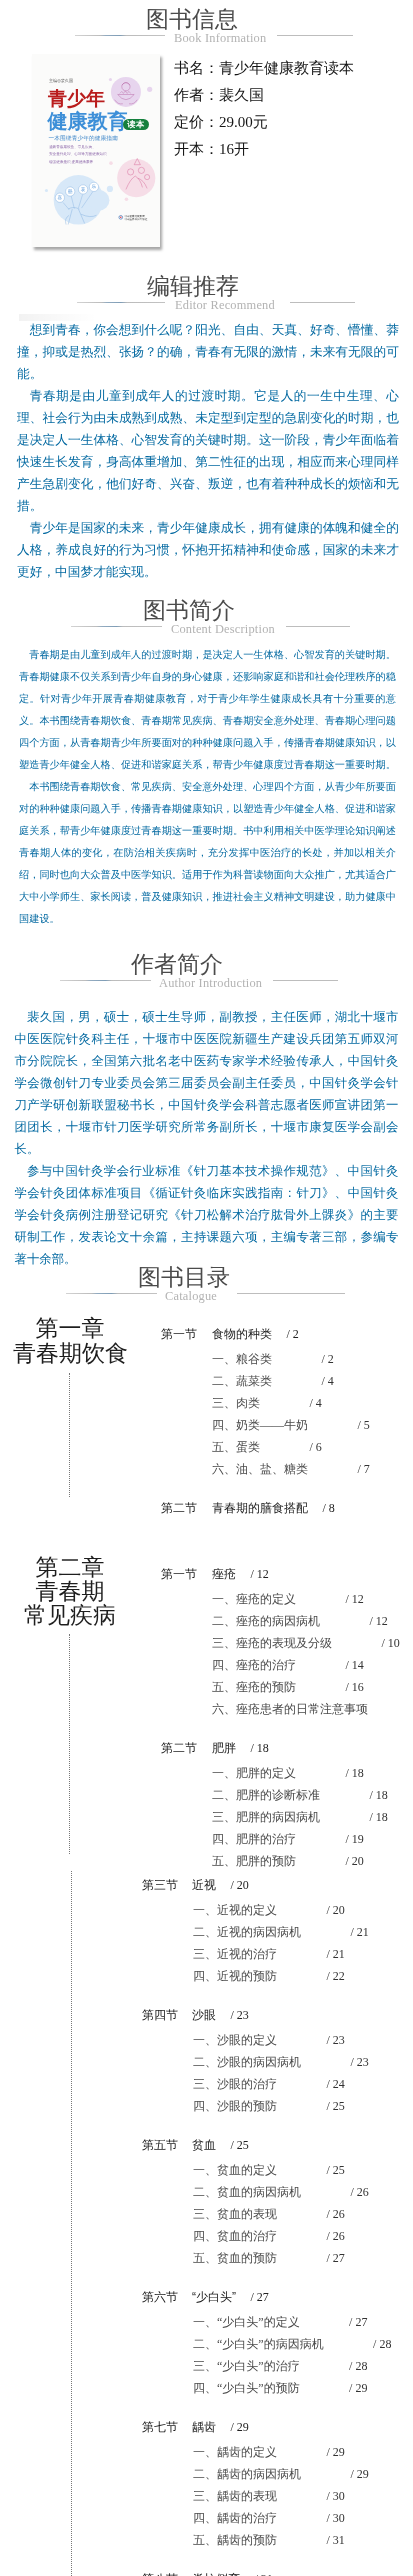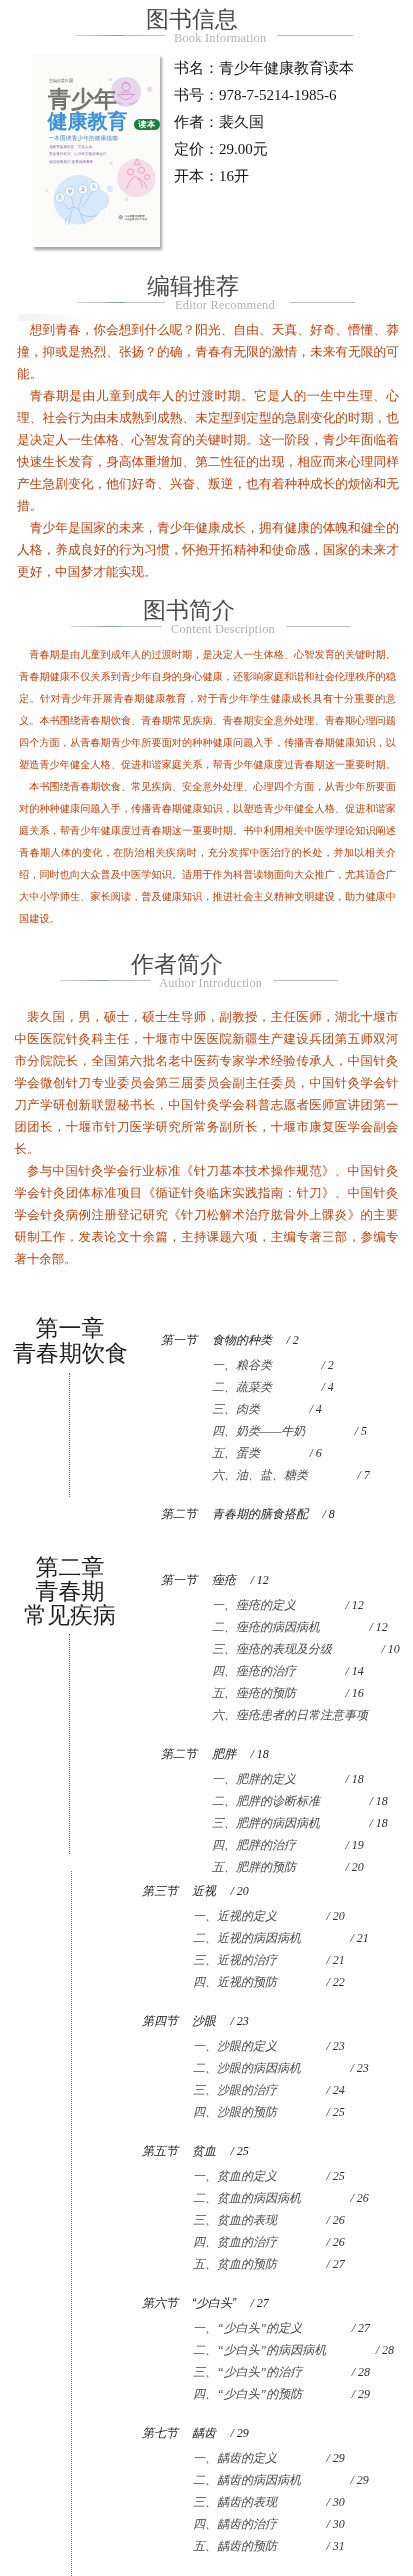--- a/index.html
+++ b/index.html
@@ -21,46 +21,46 @@
            color: #b3b3b3; letter-spacing: 0.2px; }
   .smear { position: absolute; left: 18.6px; top: 314px; width: 78px; height: 7.2px;
            background: linear-gradient(90deg, rgba(0,0,0,0.05), rgba(0,0,0,0.02) 60%, rgba(0,0,0,0)); }
 
   
   .cover { position: absolute; left: 32px; top: 54px; width: 128px; height: 193px; background: #fbfbfa;
            box-shadow: 1.6px 2.6px 2.6px rgba(0,0,0,0.35); overflow: hidden; }
   .cover-art { position: absolute; left: 0; top: 0; }
   .cv { position: absolute; white-space: nowrap; font-family: "Liberation Sans", "DejaVu Sans", sans-serif; }
   .cv-editor { left: 17px; top: 24px; font-size: 4.1px; line-height: 5.2px; color: #555; }
-  .cv-t1 { left: 16px; top: 36px; font-size: 23px; line-height: 18.6px; font-weight: bold; color: #737373; }
+  .cv-t1 { left: 16px; top: 36px; font-size: 19px; line-height: 18.6px; font-weight: bold; color: #b91c1c; }
   .cv-t2 { left: 15.5px; top: 58px; font-size: 20px; line-height: 19px; font-weight: bold; color: #3d8fd8; }
-  .cv-badge { left: 102px; top: 65px; width: 26px; height: 11px; border-radius: 5.7px; background: #15803d;
+  .cv-badge { left: 91px; top: 65px; width: 26px; height: 11px; border-radius: 5.7px; background: #15803d;
               color: #fff; font-size: 8.3px; line-height: 11px; font-weight: bold; text-align: center; letter-spacing: 0.5px; }
   .cv-tag { left: 16.5px; top: 81px; font-size: 5.7px; line-height: 6.7px; color: #3f87c9; letter-spacing: 0.1px; }
   .cv-desc { left: 17px; font-size: 3.6px; line-height: 4.7px; color: #8a64a8; }
   .cv-pub { left: 92px; font-size: 2.6px; line-height: 3.1px; color: #333; }
 
   .info { position: absolute; left: 174px; top: 55px; font-size: 15px; line-height: 27px; color: #151515;
           font-family: "Liberation Serif", "DejaVu Serif", serif; }
   .info-row { white-space: nowrap; height: 27px; }
 
   
-  .text-block { position: absolute; line-height: 22px; text-align: justify; color: #c2410c;
+  .text-block { position: absolute; line-height: 22px; text-align: justify; color: #0369a1;
                 font-family: "Liberation Serif", "DejaVu Serif", serif; }
   .text-block p { margin: 0; text-indent: 1em; }
   #editor-text { left: 17px; top: 319px; width: 382px; font-size: 12.7px; }
   #content-text { left: 19px; top: 644px; width: 377px; font-size: 10.2px; }
   #author-text { left: 14.5px; top: 1006px; width: 384px; font-size: 12.4px; }
 
   
   .ch-block { position: absolute; left: 0; width: 413px; }
   .ch-title { position: absolute; left: 13px; width: 114px; text-align: center; white-space: nowrap;
               font-family: "Liberation Sans", "DejaVu Sans", sans-serif; font-size: 23px; color: #1e1e1e; }
   .dots { position: absolute; width: 0; border-left: 1px dotted #777; }
-  .sec-col { position: absolute; left: var(--sx); top: 13px; font-style: italic; }
+  .sec-col { position: absolute; left: var(--sx); top: 7px; }
   .sec-row { display: flex; height: 22px; line-height: 22px; margin-top: 17px; margin-bottom: 3.1px; white-space: nowrap;
              font-family: "Liberation Sans", "DejaVu Sans", sans-serif; font-size: 12px; color: #1a1a1a; }
   .sec-col > .sec-row:first-child { margin-top: 0; }
   .sec-label { width: var(--lw); flex: none; }
   .sec-page { margin-left: 14.5px; font-family: "Liberation Serif", "DejaVu Serif", serif; font-size: 12px; color: #222; }
   .toc-item { display: flex; height: 22px; line-height: 22px; padding-left: var(--iw); white-space: nowrap;
               font-family: "Liberation Serif", "DejaVu Serif", serif; font-size: 12px; color: #4a4a4a; gap: 36px; }
   .item-page { margin-left: 13.4px; color: #333; }
 </style>
 </head>
@@ -126,21 +126,20 @@
     <div class="cv cv-tag">一本围绕青少年的健康指南</div>
     <div class="cv cv-desc" style="top:91px">涵盖青春期饮食、常见疾病、</div>
     <div class="cv cv-desc" style="top:98px">安全意外处理、心理等方面健康知识</div>
     <div class="cv cv-desc" style="top:106px">增强健康意识  提高健康素养</div>
     <div class="cv cv-pub" style="top:161px">中国健康传媒集团</div>
     <div class="cv cv-pub" style="top:164px">中国医药科技出版社</div>
   </div>
 
   <div class="info">
     <div class="info-row"><span>书名：</span><span>青少年健康教育读本</span></div>
-    <div class="info-row"><span>书号：</span><span>978-7-5214-1985-6</span></div>
     <div class="info-row"><span>作者：</span><span>裴久国</span></div>
     <div class="info-row"><span>定价：</span><span>29.00元</span></div>
     <div class="info-row"><span>开本：</span><span>16开</span></div>
   </div>
 
   <div class="sec-header" style="top:275px; --tx:147px; --l1:77px; --l2:165px; --r1:290px; --r2:355px; --ex:175px;">
     <div class="h-title">编辑推荐</div>
     <div class="h-line h-line-left"></div>
     <div class="h-line h-line-right"></div>
     <div class="h-sub">Editor Recommend</div>
@@ -170,20 +169,26 @@
     <div class="h-line h-line-left"></div>
     <div class="h-line h-line-right"></div>
     <div class="h-sub">Author Introduction</div>
   </div>
 
   <div class="text-block" id="author-text">
     <p>裴久国，男，硕士，硕士生导师，副教授，主任医师，湖北十堰市中医医院针灸科主任，十堰市中医医院新疆生产建设兵团第五师双河市分院院长，全国第六批名老中医药专家学术经验传承人，中国针灸学会微创针刀专业委员会第三届委员会副主任委员，中国针灸学会针刀产学研创新联盟秘书长，中国针灸学会科普志愿者医师宣讲团第一团团长，十堰市针刀医学研究所常务副所长，十堰市康复医学会副会长。</p>
     <p>参与中国针灸学会行业标准《针刀基本技术操作规范》、中国针灸学会针灸团体标准项目《循证针灸临床实践指南：针刀》、中国针灸学会针灸病例注册登记研究《针刀松解术治疗肱骨外上髁炎》的主要研制工作，发表论文十余篇，主持课题六项，主编专著三部，参编专著十余部。</p>
   </div>
 
+  <div class="sec-header" style="top:1266px; --tx:138px; --l1:66px; --l2:157px; --r1:237px; --r2:345px; --ex:165px;">
+    <div class="h-title">图书目录</div>
+    <div class="h-line h-line-left"></div>
+    <div class="h-line h-line-right"></div>
+    <div class="h-sub">Catalogue</div>
+  </div>
 
   <div class="ch-block" style="top:1316px;">
     <div class="ch-title" style="top:0; line-height:25px;">
       <div>第一章</div>
       <div>青春期饮食</div>
     </div>
     <div class="dots" style="left:69px; top:57px; height:124px;"></div>
     <div class="sec-col" style="--sx:161px; --lw:51px; --iw:51px;">
       <div class="sec-row">
           <span class="sec-label">第一节</span>

